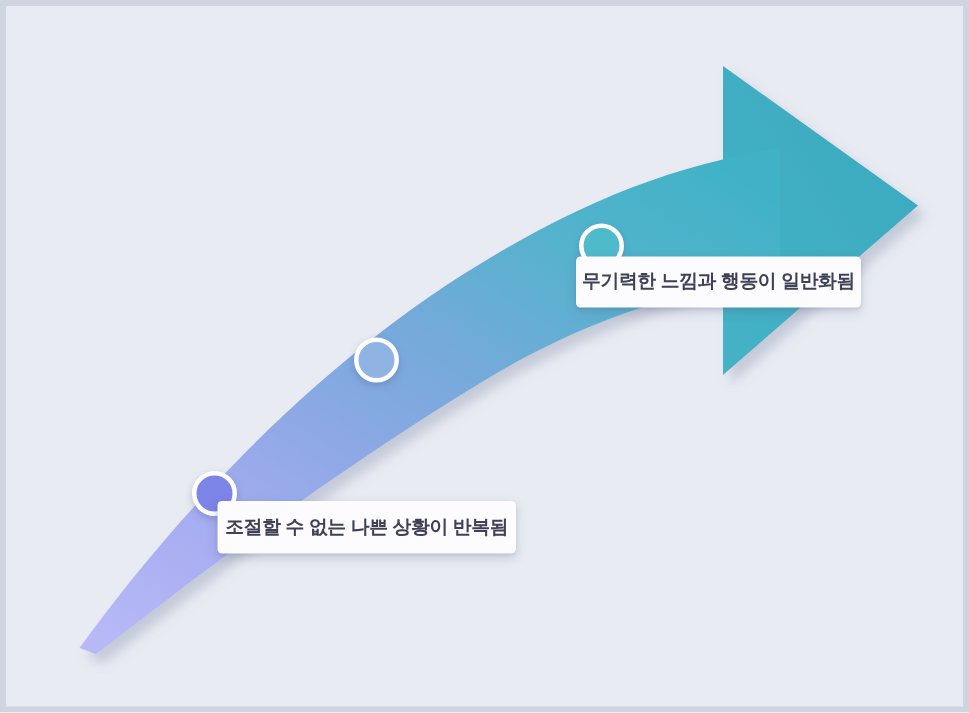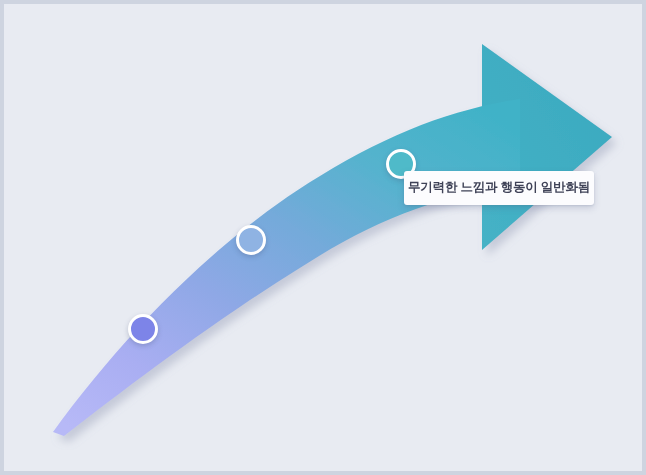--- a/index.html
+++ b/index.html
@@ -100,19 +100,22 @@
                Z" fill="url(#bandGrad)"></path>
     </g>
   </svg>
 
   <div class="marker" style="left:124px; top:310px; width:30px; height:30px; background:#7d84e8;"></div>
 
   <div class="marker" style="left:232px; top:221px; width:30px; height:30px; background:#8fb3e3;"></div>
 
   <div class="marker" style="left:382px; top:145px; width:30px; height:30px; background:#4fbac9;"></div>
 
-  <div class="callout" style="left:400px; top:167px; width:190px; height:34px;">
+  <div class="callout" style="left:380px; top:167px; width:190px; height:34px;">
     <span class="callout-text">무기력한 느낌과 행동이 일반화됨</span>
   </div>
 
 
+  <div class="callout" style="left:141px; top:330px; width:199px; height:35px;">
+    <span class="callout-text">조절할 수 없는 나쁜 상황이 반복됨</span>
+  </div>
 
 </div>
 
 </body></html>

